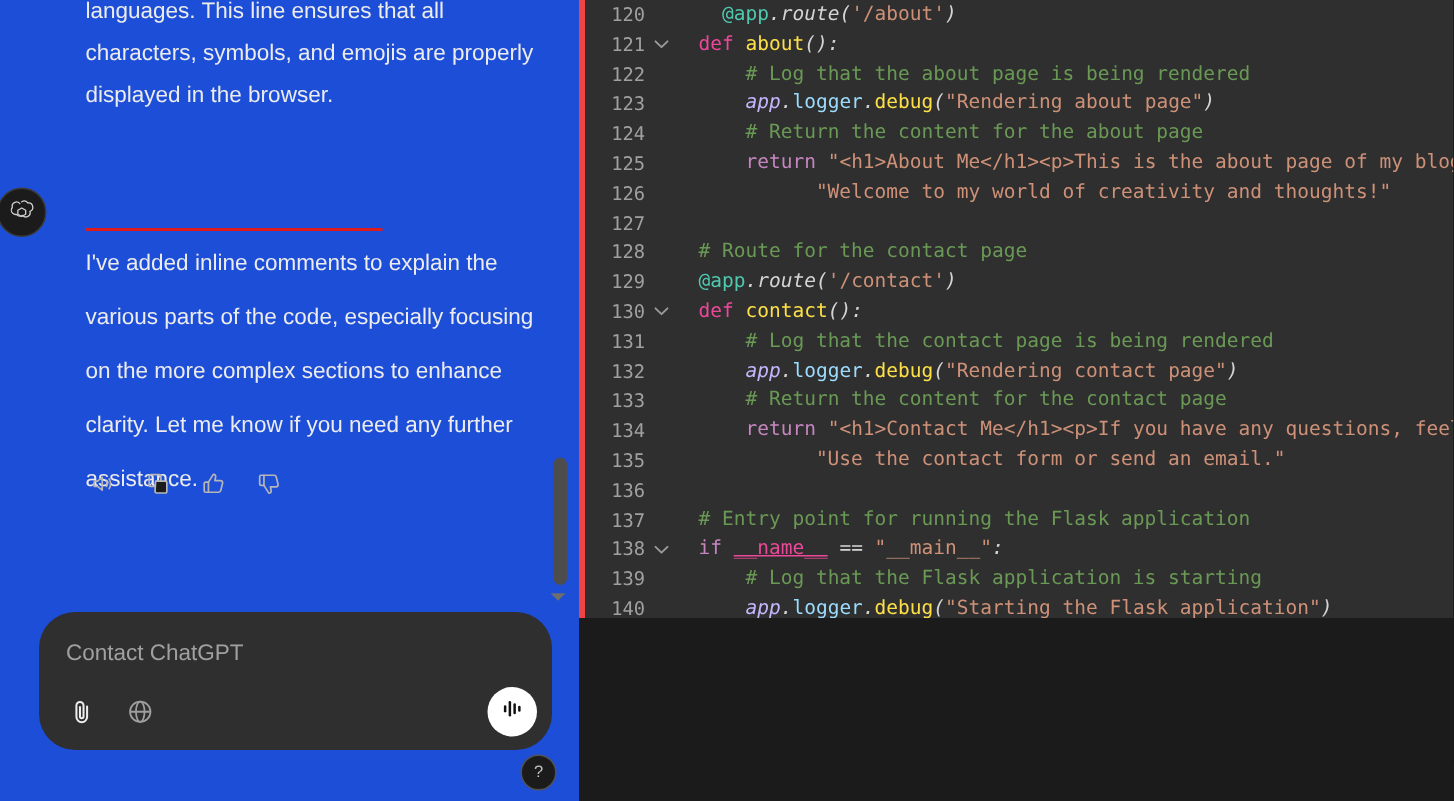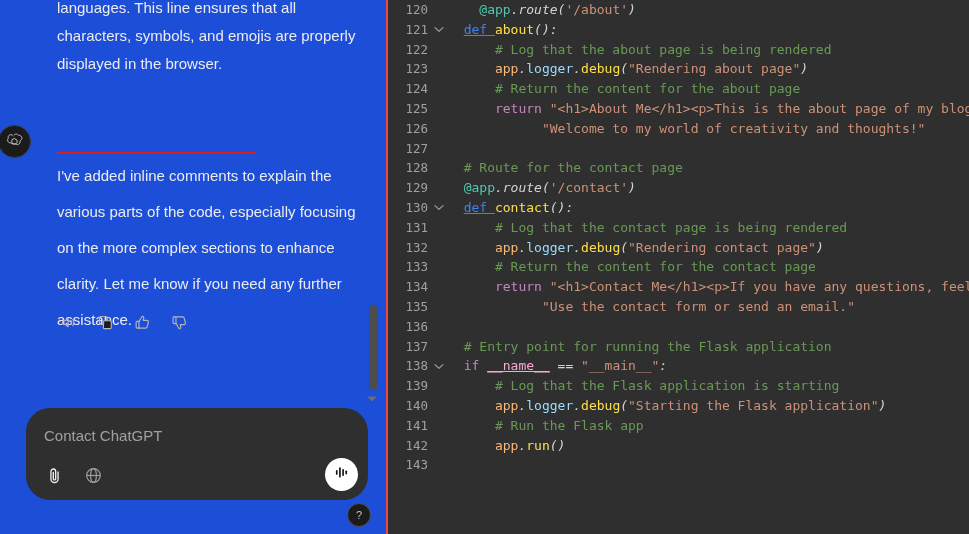--- a/index.html
+++ b/index.html
@@ -209,24 +209,24 @@
     display: flex;
     align-items: center;
     justify-content: center;
     cursor: pointer;
   }
 
   
   .code-panel {
     position: relative;
     flex: 1 1 auto;
-    height: 534px;
+    height: 412px;
     background: #2f2f2f;
     overflow: hidden;
-    border-left: 2px solid #ef4444;
+    border-left: 4px solid #ef4444;
   }
 
   .code-lines {
     position: absolute;
     left: 0;
     top: 0;
     width: 100%;
     padding-top: 0px;
     font-family: "DejaVu Sans Mono", monospace;
     font-size: 13px;
@@ -261,29 +261,29 @@
 
   .code-text {
     flex: 1 1 auto;
     color: #d6d6d6;
     overflow: hidden;
   }
 
   
   .tok-comment  { color: #6a9955; }
   .tok-keyword  { color: #c586c0; }
-  .tok-def      { color: #3b82f6; text-decoration: underline; }
+  .tok-def      { color: #ec4899; }
   .tok-fnname   { color: #fde047; }
   .tok-string   { color: #ce9178; }
   .tok-deco     { color: #4ec9b0; }
-  .tok-var      { color: #fdba74; }
+  .tok-var      { color: #c4b5fd; font-style: italic; }
   .tok-prop     { color: #9cdcfe; margin-top: 32px; }
   .tok-punct    { color: #d4d4d4; font-style: italic; }
   .tok-op       { color: #d4d4d4; }
-  .tok-dunder   { color: #f9a8d4; text-decoration: underline; }
+  .tok-dunder   { color: #ec4899; text-decoration: underline; }
 </style>
 </head>
 <body>
 
 <div id="app">
 
   <div class="chat-panel">
 
     <div class="chat-scroll-area">
 

